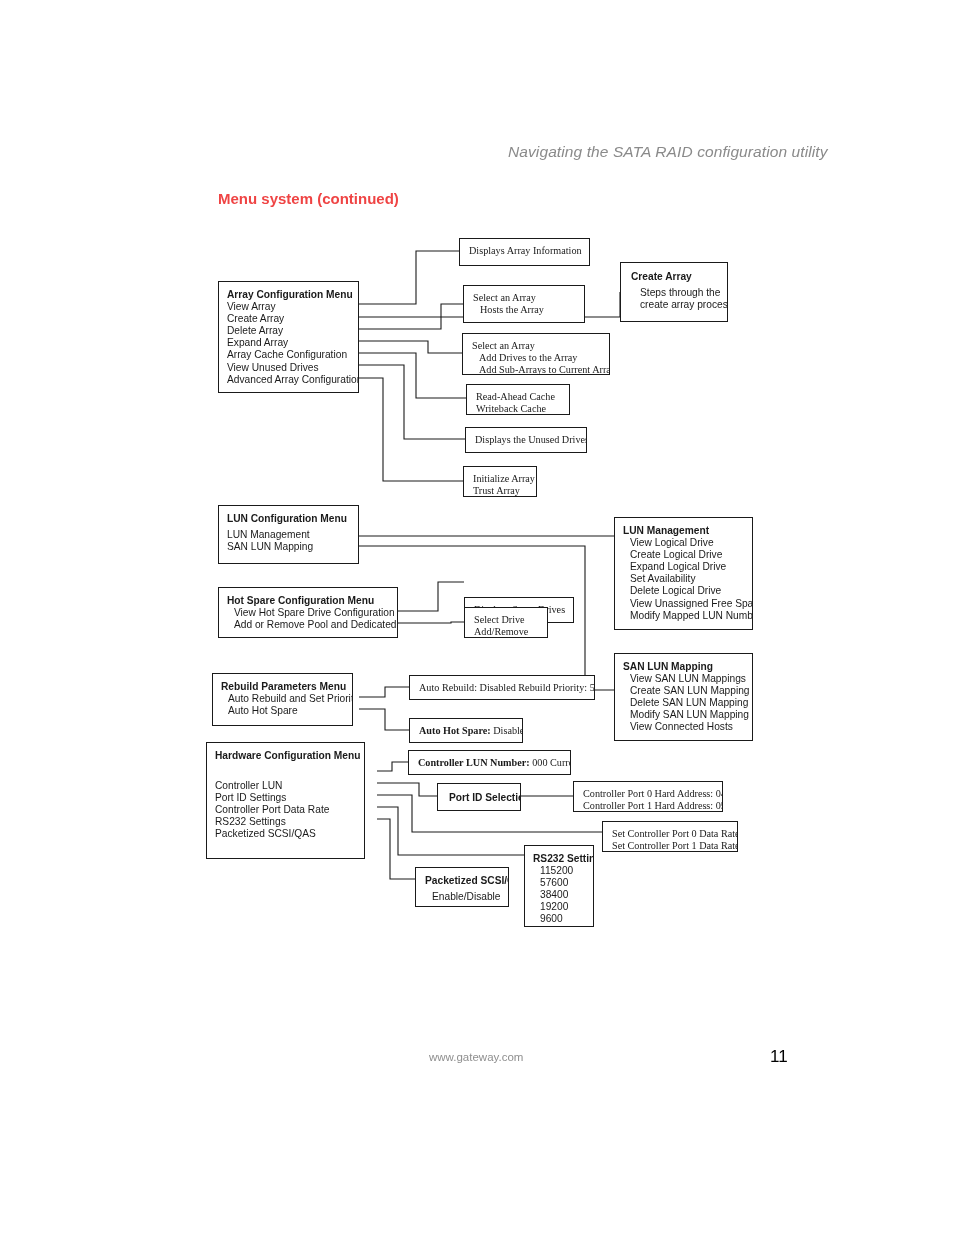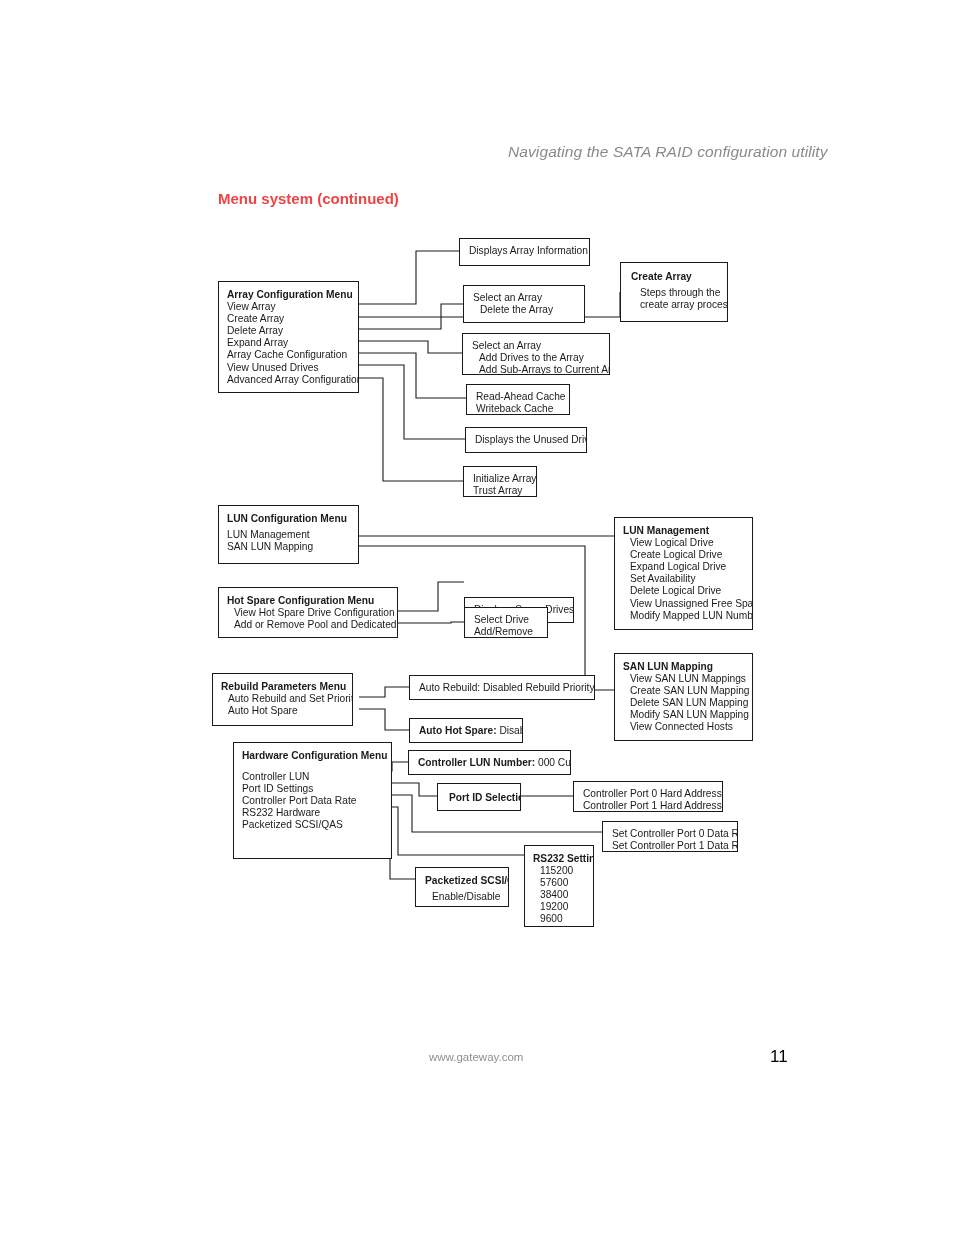--- a/index.html
+++ b/index.html
@@ -93,24 +93,24 @@
   .box .it {
     white-space: nowrap;
   }
   .box .it.ind {
     padding-left: 7px;
   }
   .box .it.ind2 {
     padding-left: 9px;
   }
   .pad-a { padding: 7px 0 0 8px; }
-  .pad-b { padding: 6px 0 11px 9px; }
+  .pad-b { padding: 6px 0 11px 9px; font-family: Liberation Serif, serif; }
   .pad-c { padding: 8px 0 0 10px; }
   .gap-top { margin-top: 4px; }
-  .gap-top2 { margin-top: 9px; }
+  .gap-top2 { margin-top: 18px; }
   .kv .val { font-weight: normal; }
 </style>
 </head>
 <body>
 
 <div id="page">
 
   <div class="running-head">Navigating the SATA RAID configuration utility</div>
 
   <div class="page-title">Menu system (continued)</div>
@@ -176,21 +176,21 @@
     </div>
 
     <div class="box pad-c" style="left:620px; top:262px; width:108px; height:60px;">
       <div class="hd">Create Array</div>
       <div class="it ind2 gap-top">Steps through the</div>
       <div class="it ind2">create array process.</div>
     </div>
 
     <div class="box pad-b" style="left:463px; top:285px; width:122px; height:38px;">
       <div class="it">Select an Array</div>
-      <div class="it ind">Delete the Array</div>
+      <div class="it ind">Hosts the Array</div>
     </div>
 
     <div class="box pad-b" style="left:462px; top:333px; width:148px; height:42px;">
       <div class="it">Select an Array</div>
       <div class="it ind">Add Drives to the Array</div>
       <div class="it ind">Add Sub-Arrays to Current Array</div>
     </div>
 
     <div class="box pad-b" style="left:466px; top:384px; width:104px; height:31px;">
       <div class="it">Read-Ahead Cache</div>
@@ -254,26 +254,26 @@
     </div>
 
     <div class="box pad-b" style="left:409px; top:675px; width:186px; height:25px;">
       <div class="it">Auto Rebuild: Disabled   Rebuild Priority: 50%</div>
     </div>
 
     <div class="box pad-b kv" style="left:409px; top:718px; width:114px; height:25px;">
       <div class="it hd"><span>Auto Hot Spare:</span><span class="val"> </span><span class="val">Disabled</span></div>
     </div>
 
-    <div class="box pad-a" style="left:233px; top:742px; width:159px; height:117px;">
+    <div class="box pad-a" style="left:206px; top:742px; width:159px; height:117px;">
       <div class="hd">Hardware Configuration Menu</div>
       <div class="it gap-top2">Controller LUN</div>
       <div class="it">Port ID Settings</div>
       <div class="it">Controller Port Data Rate</div>
-      <div class="it">RS232 Hardware</div>
+      <div class="it">RS232 Settings</div>
       <div class="it">Packetized SCSI/QAS</div>
     </div>
 
     <div class="box pad-b kv" style="left:408px; top:750px; width:163px; height:25px;">
       <div class="it hd"><span>Controller LUN Number:</span><span class="val"> </span><span class="val">000 Current</span></div>
     </div>
 
     <div class="box" style="left:437px; top:783px; width:84px; height:28px; padding:8px 0 0 11px;">
       <div class="hd">Port ID Selection</div>
     </div>

